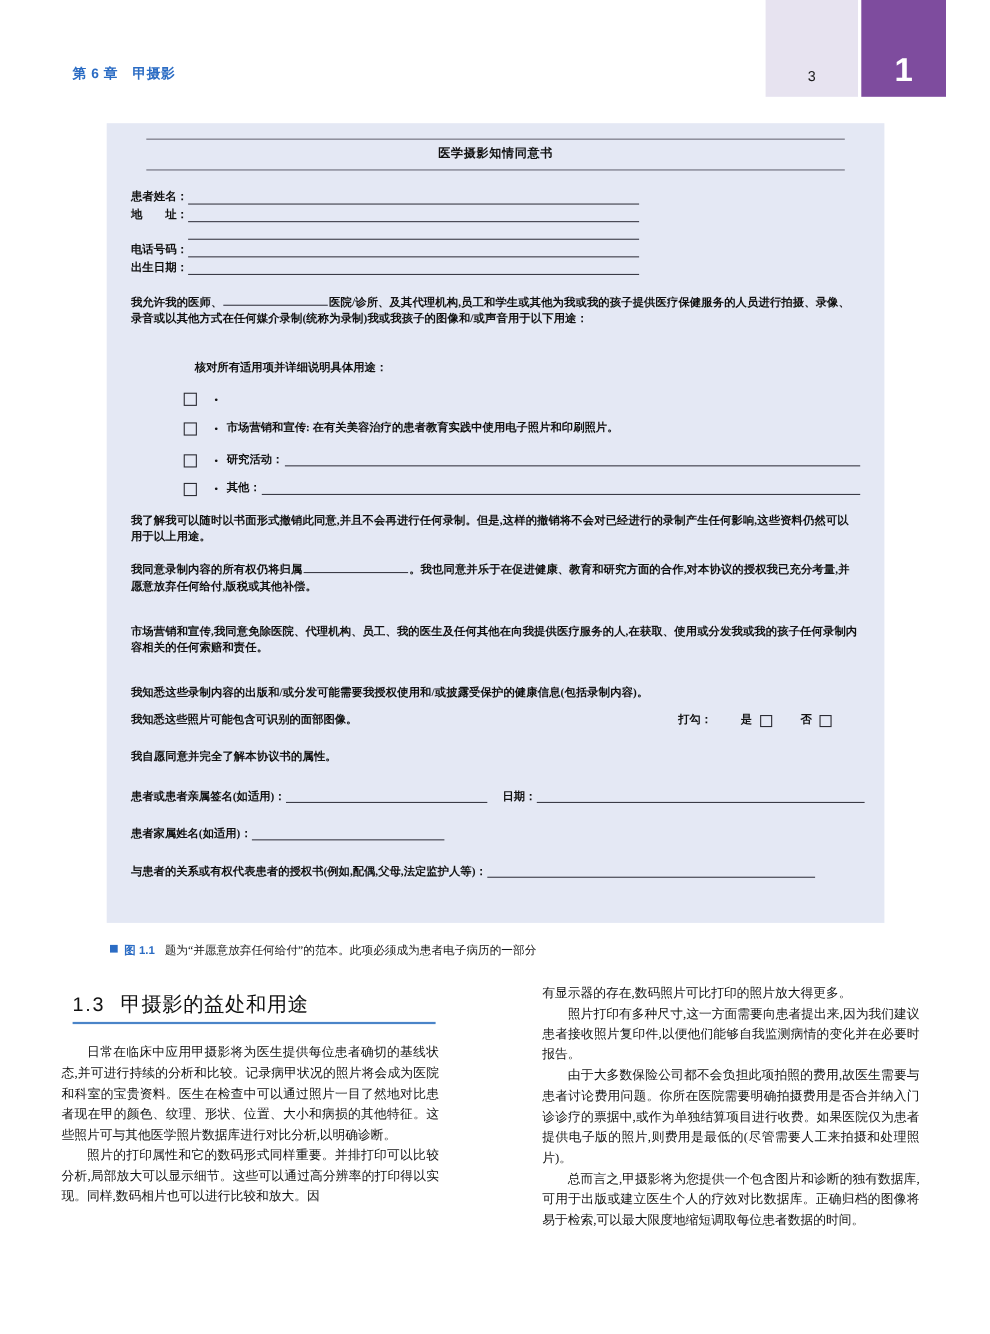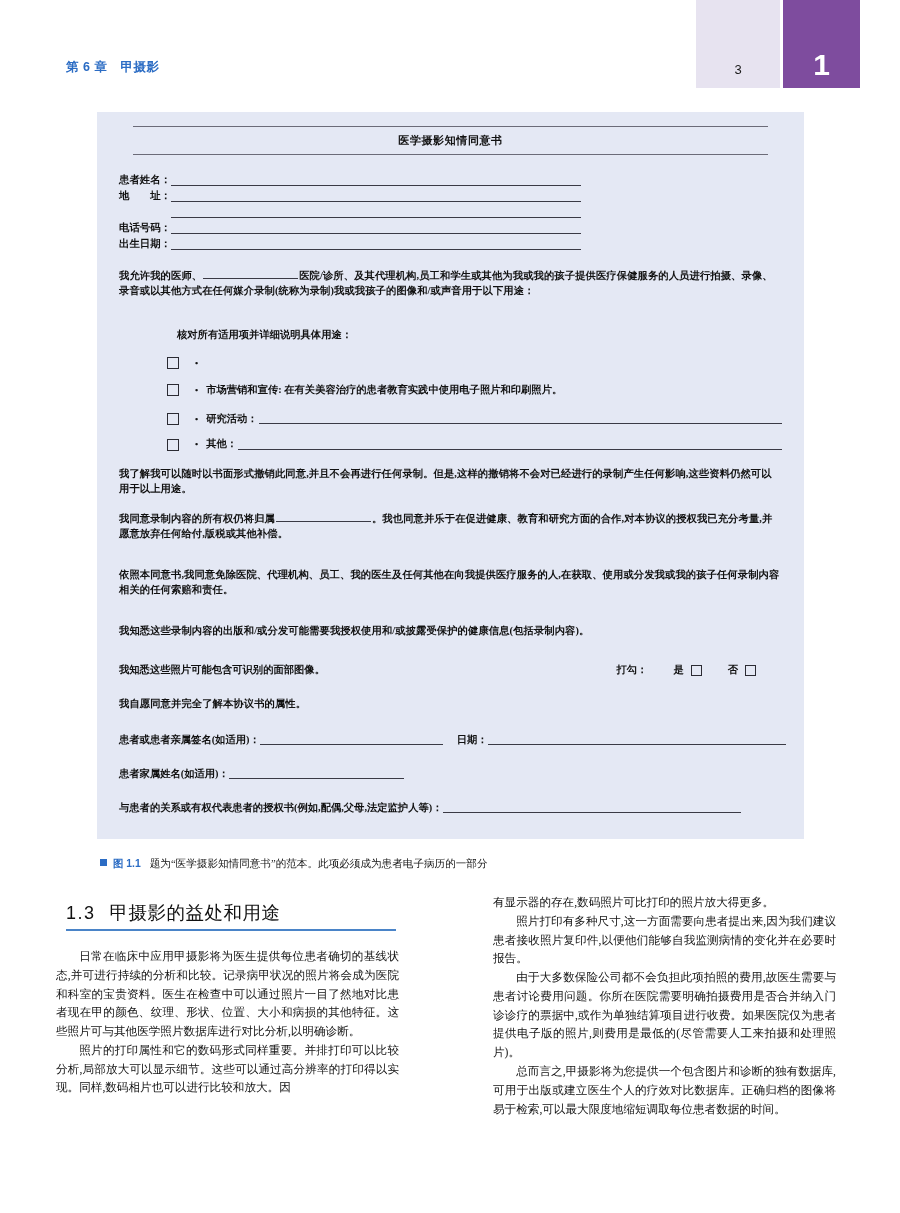--- a/index.html
+++ b/index.html
@@ -165,21 +165,21 @@
   .chk-line {
     flex: 1 1 auto;
     border-bottom: 1px solid #3a3a45;
     height: 9px;
     margin-left: 1px;
   }
 
   .tick-row {
     display: flex;
     align-items: flex-end;
-    margin-top: 25px;
+    margin-top: 10px;
     font-size: 10.3px;
     font-weight: 700;
   }
   .tick-row .stmt { flex: 0 0 auto; }
   .tick-row .spacer { flex: 1 1 auto; }
   .tick-row .tick-lbl { margin-right: 26px; }
   .tick-opt { display: inline-flex; align-items: center; margin-right: 26px; }
   .tick-opt .ob {
     width: 9px; height: 9px;
     border: 1.2px solid #2b2b33;
@@ -344,21 +344,21 @@
     <span class="chk-box"></span>
     <span class="chk-bullet">•</span>
     <span class="chk-txt">其他：</span>
     <span class="chk-line"></span>
   </div>
 
   <div class="para blk-gap-1">我了解我可以随时以书面形式撤销此同意,并且不会再进行任何录制。但是,这样的撤销将不会对已经进行的录制产生任何影响,这些资料仍然可以用于以上用途。</div>
 
   <div class="para blk-gap-1"><span>我同意录制内容的所有权仍将归属</span><span class="inline-blank"></span><span>。我也同意并乐于在促进健康、教育和研究方面的合作,对本协议的授权我已充分考量,并愿意放弃任何给付,版税或其他补偿。</span></div>
 
-  <div class="para blk-gap-3">依照本同意书,我同意免除医院、代理机构、员工、我的医生及任何其他在向我提供医疗服务的人,在获取、使用或分发我或我的孩子任何录制内容相关的任何索赔和责任。</div>
+  <div class="para blk-gap-3">市场营销和宣传,我同意免除医院、代理机构、员工、我的医生及任何其他在向我提供医疗服务的人,在获取、使用或分发我或我的孩子任何录制内容相关的任何索赔和责任。</div>
 
   <div class="para blk-gap-3">我知悉这些录制内容的出版和/或分发可能需要我授权使用和/或披露受保护的健康信息(包括录制内容)。</div>
 
   <div class="tick-row">
     <span class="stmt">我知悉这些照片可能包含可识别的面部图像。</span>
     <span class="spacer"></span>
     <span class="tick-lbl">打勾：</span>
     <span class="tick-opt">
       <span>是</span>
       <span class="ob"></span>
@@ -387,21 +387,21 @@
   <div class="sig-row">
     <span class="sl">与患者的关系或有权代表患者的授权书(例如,配偶,父母,法定监护人等)：</span>
     <span class="sline sline-d"></span>
   </div>
 
 </div>
 
 <div id="fig-caption">
   <span class="marker"></span>
   <span class="figno">图 1.1</span>
-  <span class="captxt">题为“医学摄影知情同意书”的范本。此项必须成为患者电子病历的一部分</span>
+  <span class="captxt">题为“并愿意放弃任何给付”的范本。此项必须成为患者电子病历的一部分</span>
 </div>
 
 <div id="sec-heading">
   <div class="h-inner">
     <span class="h-num">1.3</span>
     <span class="h-txt">甲摄影的益处和用途</span>
   </div>
   <div class="h-rule"></div>
 </div>
 

